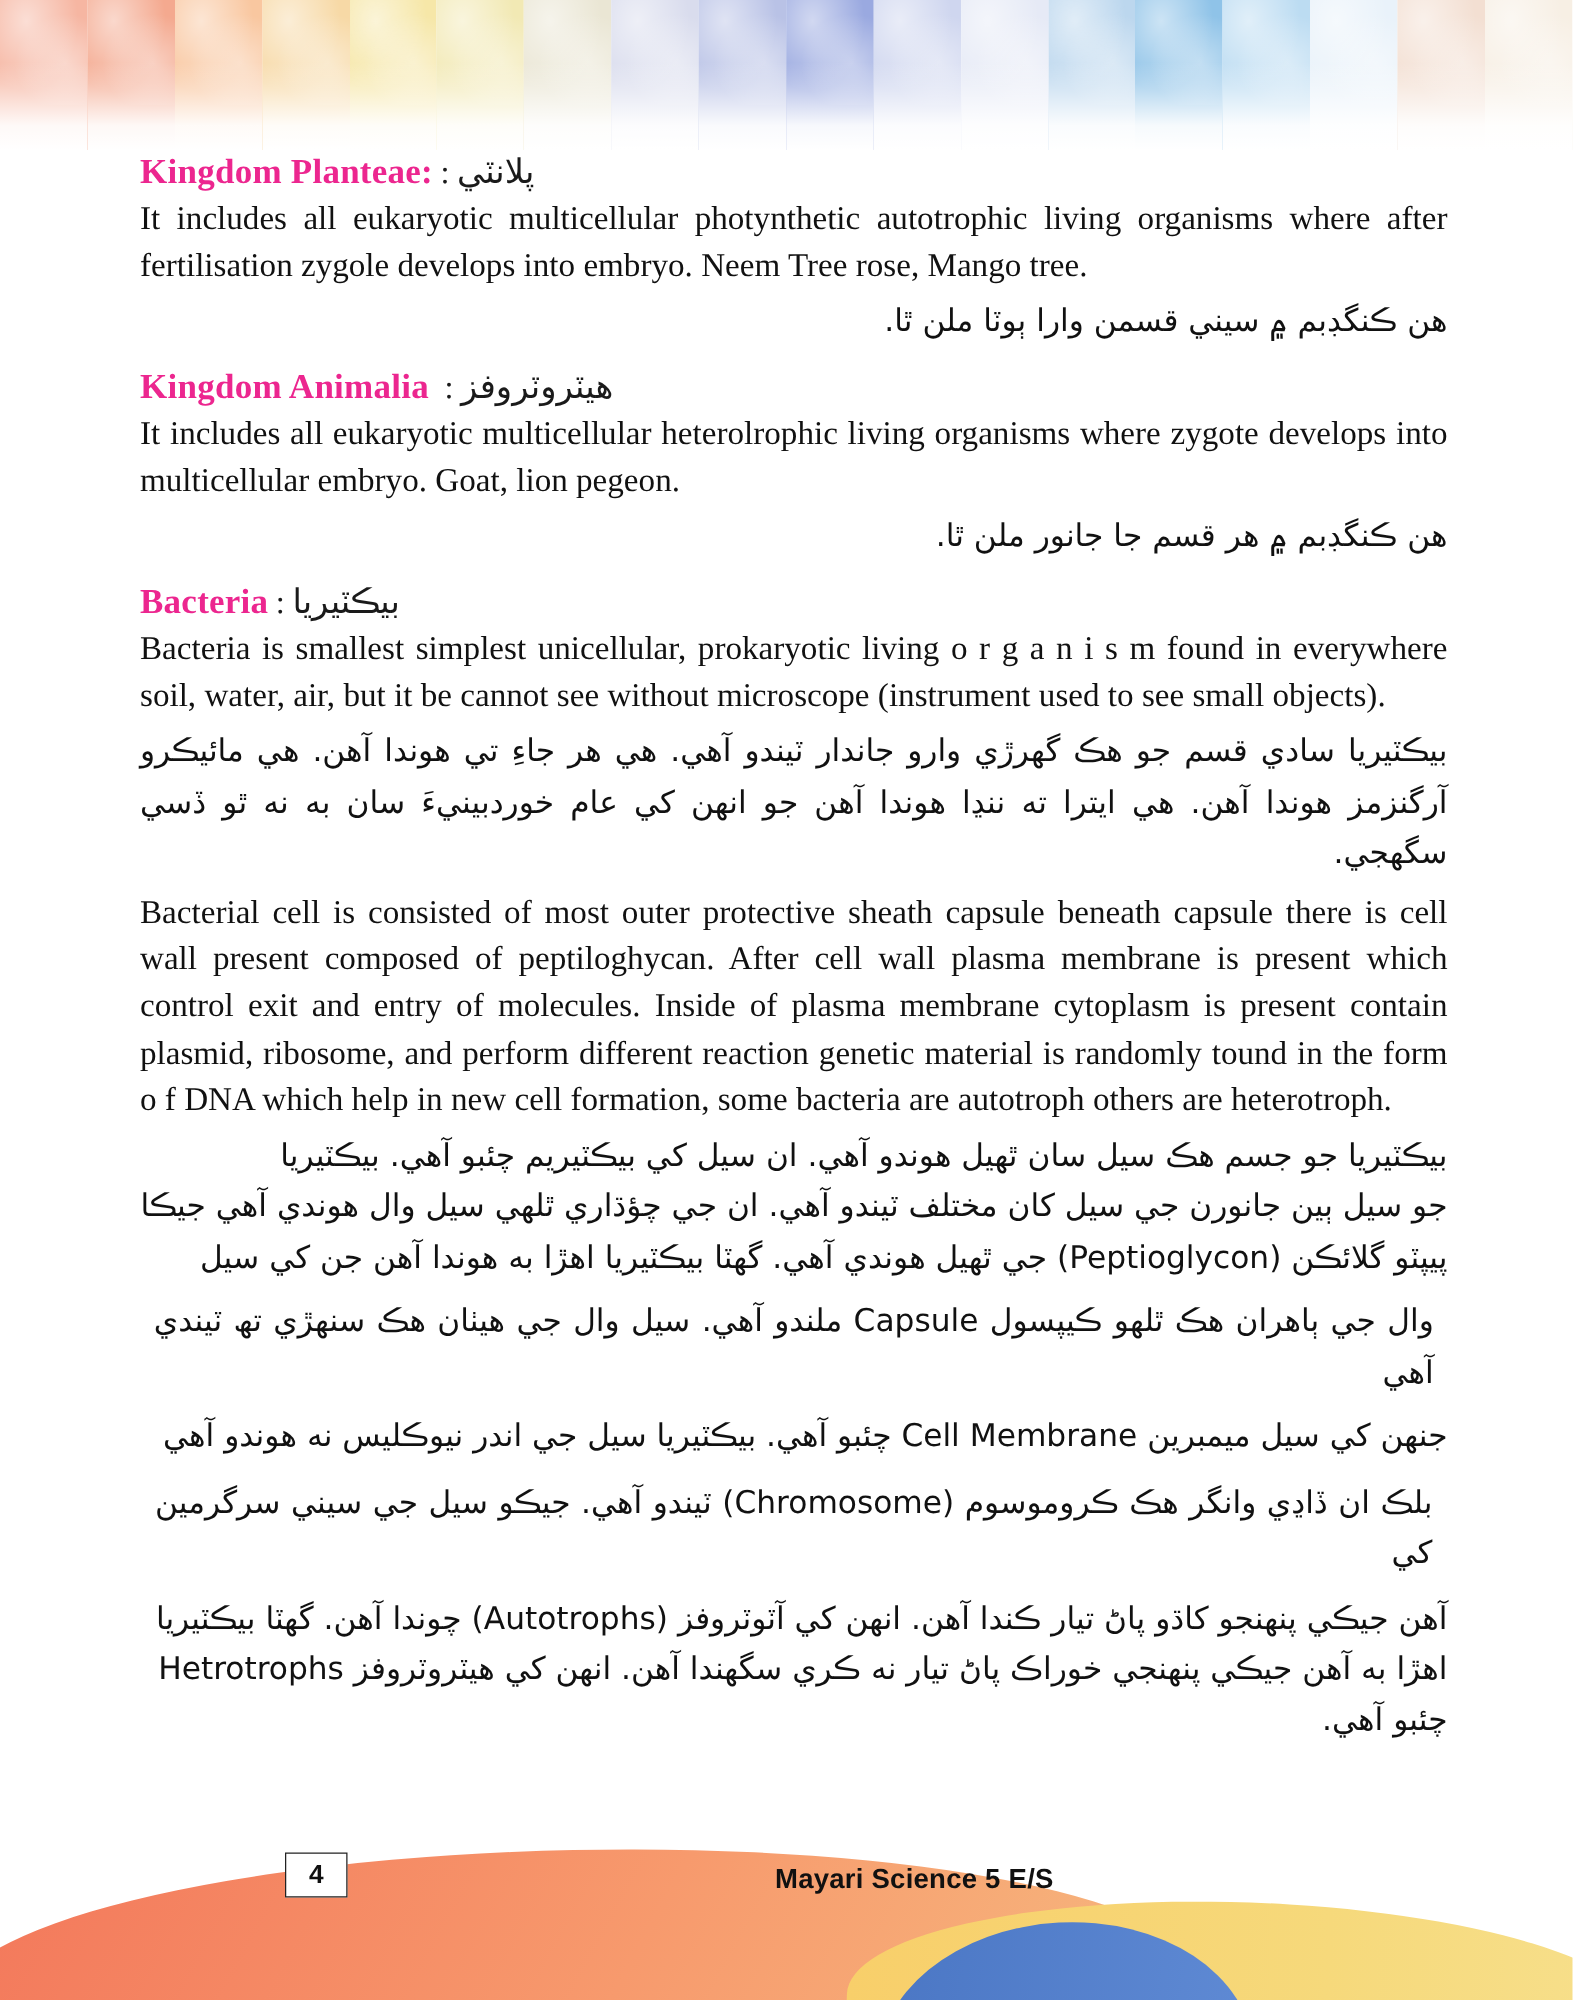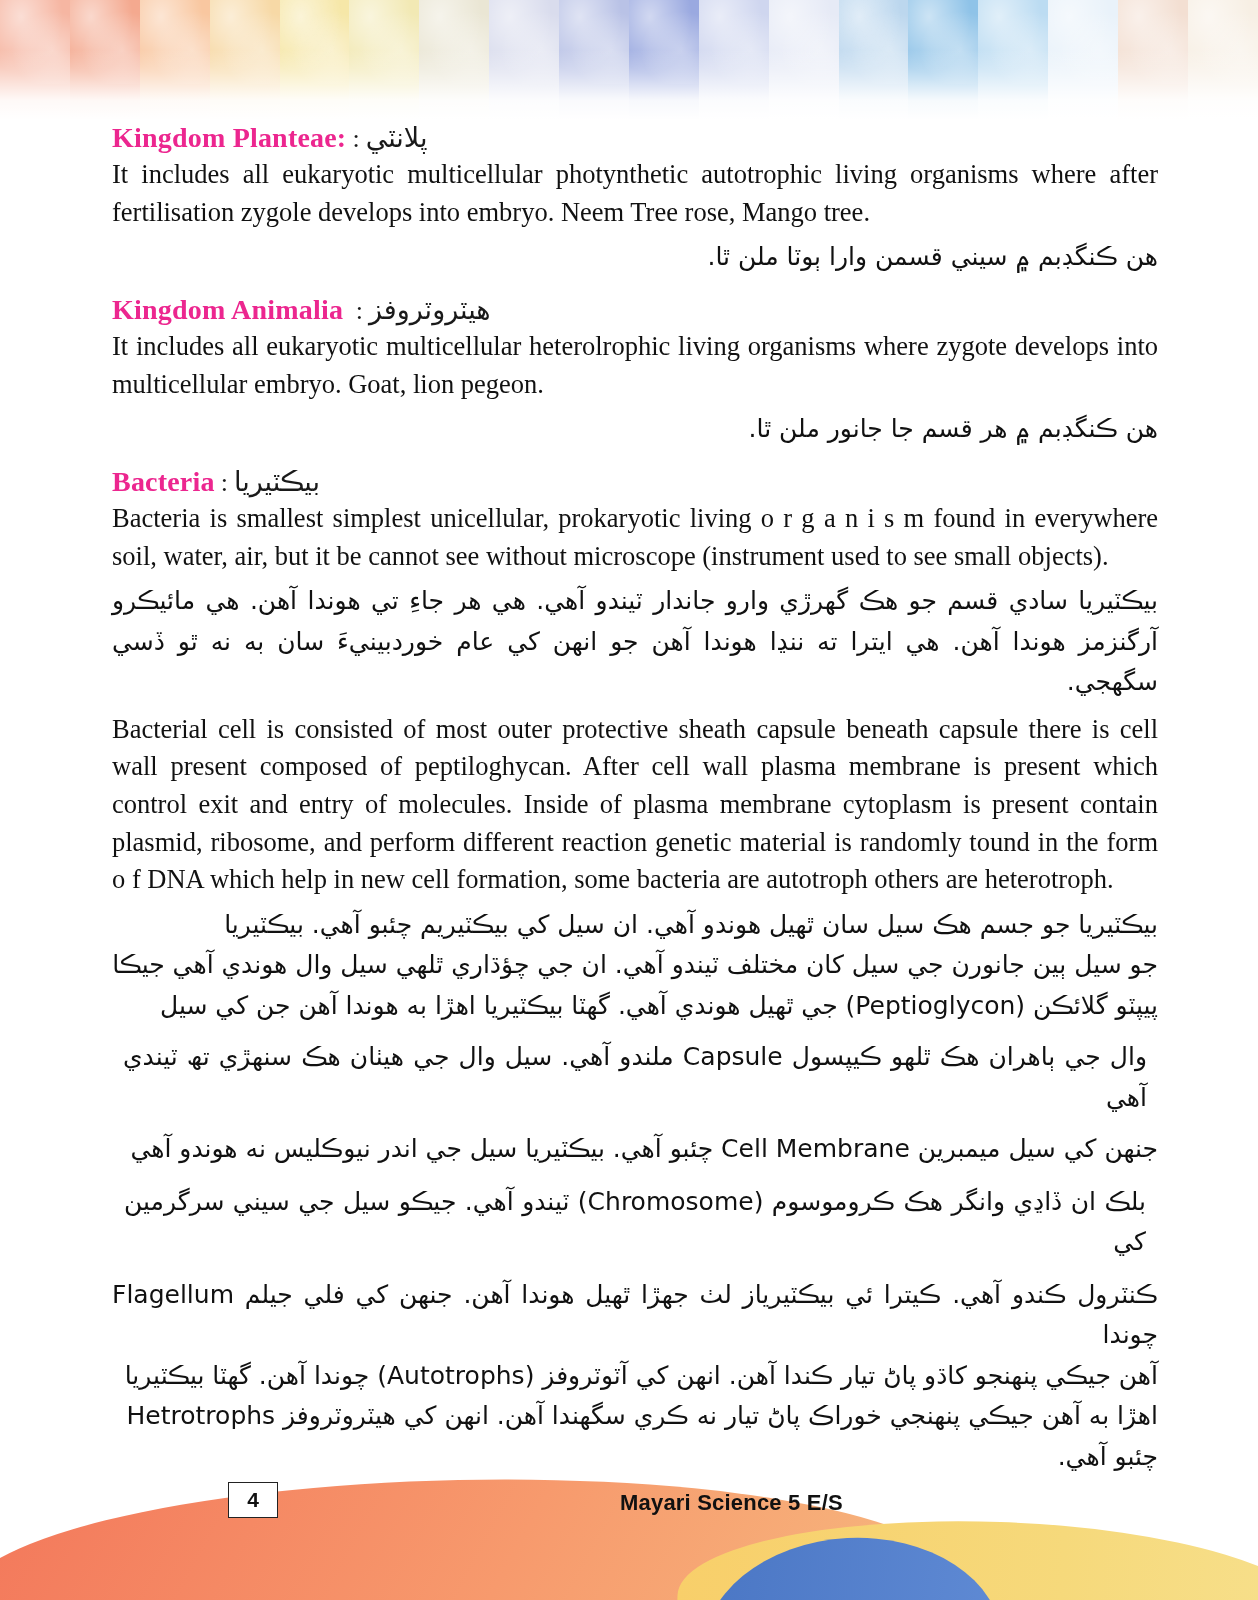--- a/index.html
+++ b/index.html
@@ -225,21 +225,20 @@
     <p class="en">Bacteria is smallest simplest unicellular, prokaryotic living o r g a n i s m found in everywhere soil, water, air, but it be cannot see without microscope (instrument used to see small objects).</p>
     <p class="sd">بيڪٽيريا سادي قسم جو هڪ گهرڙي وارو جاندار ٽيندو آهي. هي هر جاءِ تي هوندا آهن. هي مائيڪرو آرگنزمز هوندا آهن. هي ايترا ته ننڍا هوندا آهن جو انهن کي عام خوردبينيءَ سان به نه ٿو ڏسي سگهجي.</p>
     <p class="en">Bacterial cell is consisted of most outer protective sheath capsule beneath capsule there is cell wall present composed of peptiloghycan. After cell wall plasma membrane is present which control exit and entry of molecules. Inside of plasma membrane cytoplasm is present contain plasmid, ribosome, and perform different reaction genetic material is randomly tound in the form o f DNA which help in new cell formation, some bacteria are autotroph others are heterotroph.</p>
     <div id="sd2-lines">
         <p class="sd" style="margin: 0px; line-height: 1.62; text-align: justify;">بيڪٽيريا جو جسم هڪ سيل سان ٿهيل هوندو آهي. ان سيل کي بيڪٽيريم چئبو آهي. بيڪٽيريا</p>
         <p class="sd" style="margin: 0px; line-height: 1.62; text-align: justify;">جو سيل ٻين جانورن جي سيل کان مختلف ٽيندو آهي. ان جي چؤڌاري ٿلهي سيل وال هوندي آهي جيڪا</p>
         <p class="sd" style="margin: 0px; line-height: 1.62; text-align: justify;">پيپٽو گلائڪن (Peptioglycon) جي ٿهيل هوندي آهي. گهٽا بيڪٽيريا اهڙا به هوندا آهن جن کي سيل</p>
         <p class="sd" style="margin: 11px; line-height: 1.62; text-align: justify;">وال جي ٻاهران هڪ ٿلهو ڪيپسول Capsule ملندو آهي. سيل وال جي هيٺان هڪ سنهڙي تھ ٽيندي آهي</p>
         <p class="sd" style="margin: 0px; line-height: 1.62; text-align: justify;">جنهن کي سيل ميمبرين Cell Membrane چئبو آهي. بيڪٽيريا سيل جي اندر نيوڪليس نه هوندو آهي</p>
         <p class="sd" style="margin: 12px; line-height: 1.62; text-align: justify;">بلڪ ان ڏاڍي وانگر هڪ ڪروموسوم (Chromosome) ٽيندو آهي. جيڪو سيل جي سيني سرگرمين کي</p>
-        <p class="sd" style="margin: 0px; line-height: 1.62; text-align: justify;">ڪنٽرول ڪندو آهي. ڪيترا ئي بيڪٽيرياز لٺ جهڙا ٿهيل هوندا آهن. جنهن کي فلي جيلم Flagellum چوندا</p>
         <p class="sd" style="margin: 0px; line-height: 1.62; text-align: justify;">آهن جيڪي پنهنجو کاڌو پاڻ تيار ڪندا آهن. انهن کي آٽوٽروفز (Autotrophs) چوندا آهن. گهٽا بيڪٽيريا</p>
         <p class="sd" style="margin: 0px; line-height: 1.62; text-align: right;">اهڙا به آهن جيڪي پنهنجي خوراڪ پاڻ تيار نه ڪري سگهندا آهن. انهن کي هيٽروٽروفز Hetrotrophs چئبو آهي.</p>
       </div>
 
   </div>
 </div>
 
 <div class="footer-art">
   <div class="wave-orange"></div>
   <div class="wave-yellow"></div>

